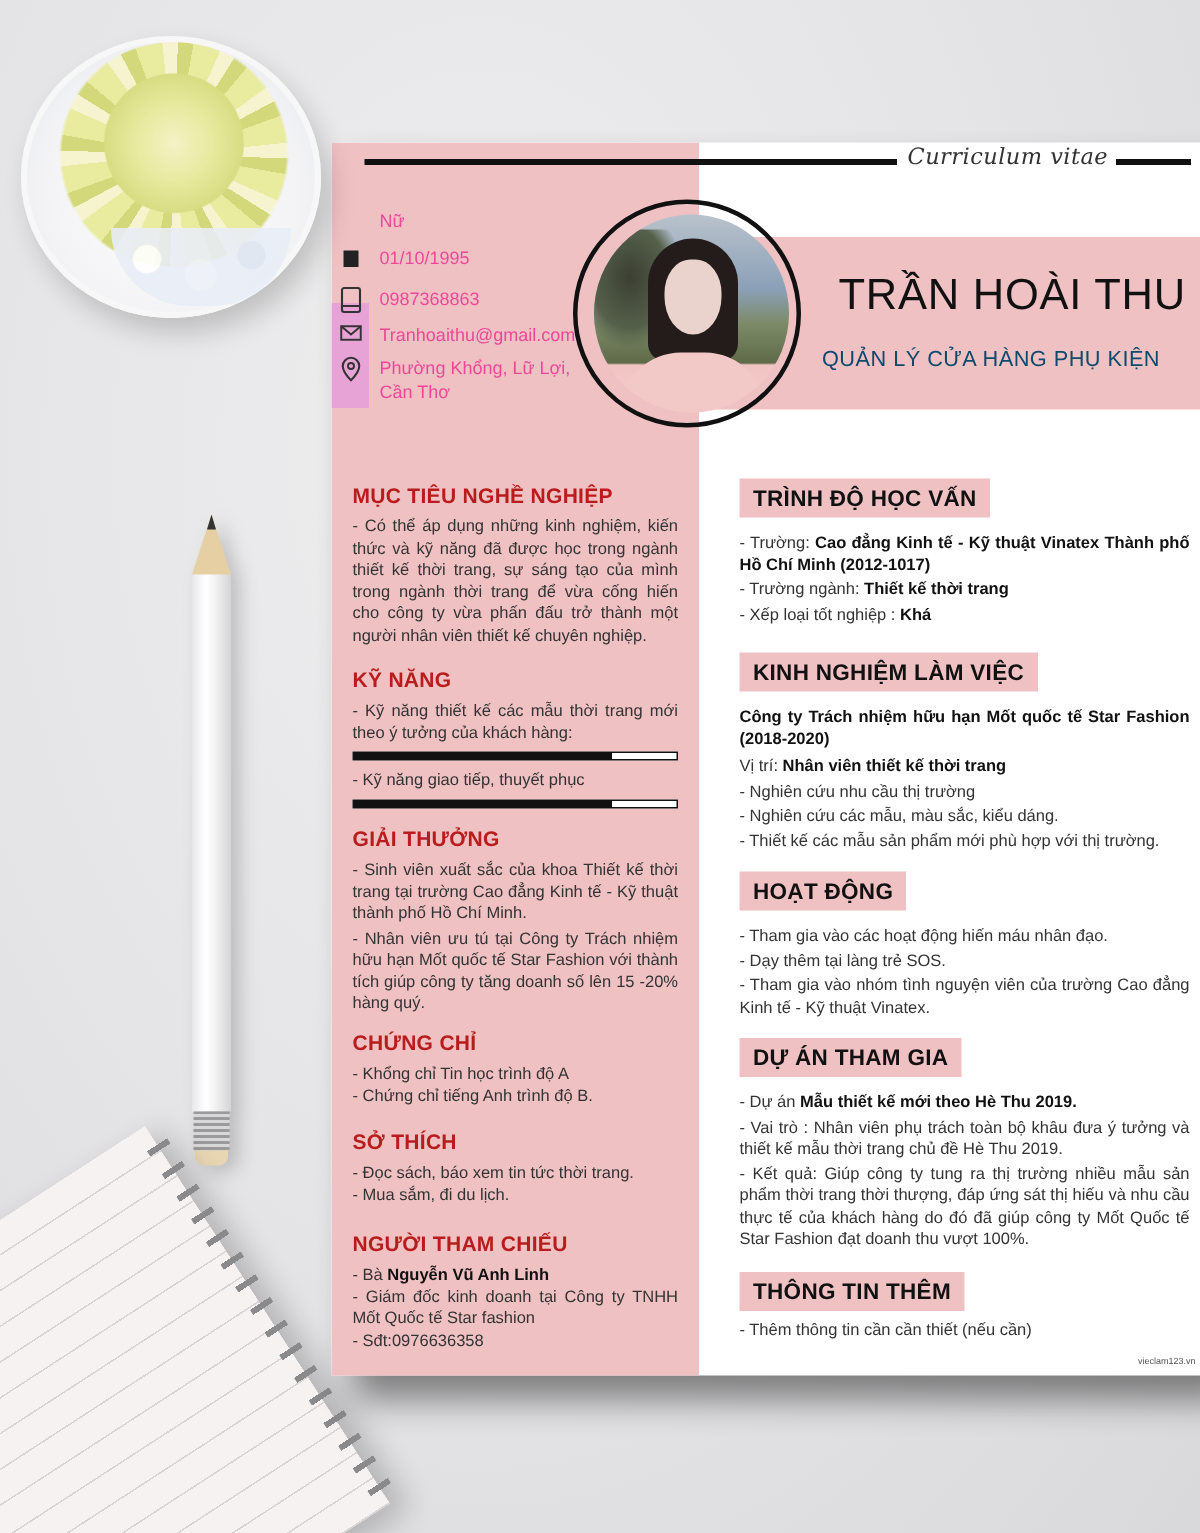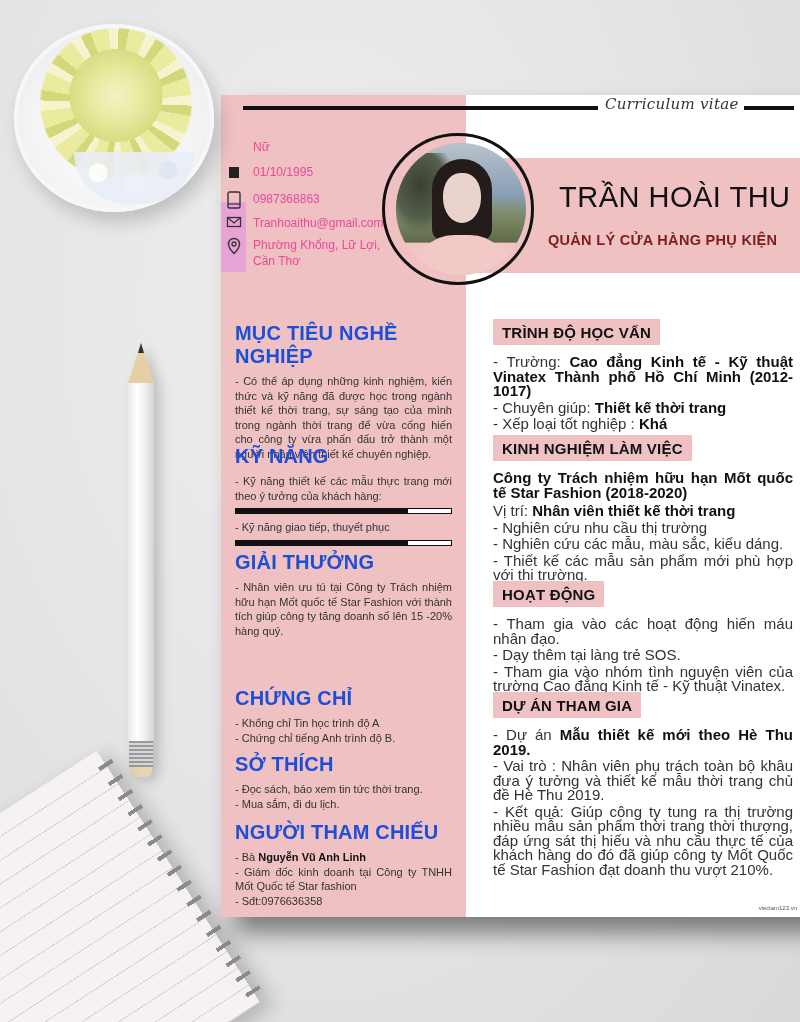--- a/index.html
+++ b/index.html
@@ -101,49 +101,49 @@
   .top-rule-right2 {
     position: absolute; left: 523px; top: 11px; width: 50px; height: 4px; background: #111;
   }
   .name-band {
     position: absolute; left: 245px; top: 63px; width: 341px; height: 115px; background: #efc1c3;
   }
   .full-name {
     position: absolute; left: 338px; top: 86px; font-size: 29px; font-weight: normal; color: #111; letter-spacing: .5px;
   }
   .job-title {
-    position: absolute; left: 327px; top: 137px; font-size: 14.5px; font-weight: bold; color: #7f1d1d; letter-spacing: .3px;
+    position: absolute; left: 327px; top: 137px; font-size: 14.5px; font-weight: normal; color: #0c4a6e; letter-spacing: .3px;
   }
   .avatar-ring {
     position: absolute; left: 161px; top: 38px; width: 152px; height: 152px; border-radius: 50%;
     border: 3px solid #111; background: transparent;
   }
   .avatar {
     position: absolute; left: 175px; top: 48px; width: 130px; height: 132px; border-radius: 50%; overflow: hidden;
     background: linear-gradient(180deg, #b9c2cc 0%, #8aa0b7 38%, #7d8a68 55%, #5f6b48 75%, #f0c4c3 76%, #f5cdcb 100%);
   }
   .avatar .trees { position: absolute; left: 0; top: 10px; width: 60px; height: 80px; background: radial-gradient(ellipse at 40% 40%, #3b3f33 0%, #55604a 50%, rgba(85,96,74,0) 70%); }
   .avatar .hair { position: absolute; left: 36px; top: 16px; width: 60px; height: 82px; background: #231c1a; border-radius: 30px 30px 12px 12px; }
   .avatar .face { position: absolute; left: 47px; top: 30px; width: 38px; height: 50px; background: #ead3cd; border-radius: 45% 45% 50% 50%; }
   .avatar .shirt { position: absolute; left: 18px; top: 92px; width: 96px; height: 50px; background: #f2c9c7; border-radius: 40px 40px 0 0; }
 
   .contact { position: absolute; left: 0; top: 42px; width: 245px; }
   .contact-row { position: absolute; left: 0; display: flex; align-items: flex-start; }
   .contact-row .ic { position: absolute; left: 5px; width: 16px; height: 16px; color: #333; }
   .contact-row .tx { position: absolute; left: 32px; font-size: 12px; color: #ec4899; line-height: 16px; white-space: nowrap; }
 
   .sec-left { position: absolute; left: 14px; width: 217px; }
-  .sec-left h3 { font-size: 20px; font-weight: bold; color: #1d4ed8; margin-bottom: 6px; letter-spacing: .2px; }
+  .sec-left h3 { font-size: 14px; font-weight: bold; color: #b91c1c; margin-bottom: 6px; letter-spacing: .2px; }
   .sec-left p { font-size: 11px; line-height: 14.5px; color: #333; text-align: justify; }
   .skill-bar { width: 217px; height: 6px; border: 1px solid #111; background: #fff; margin: 5px 0 6px; }
   .skill-bar .fill { height: 100%; background: #111; }
 
   .sec-right { position: absolute; left: 272px; width: 300px; }
   .sec-right .hd { display: inline-block; background: #efc1c3; padding: 5px 9px 4px; font-size: 15px; font-weight: bold; color: #111; letter-spacing: .2px; margin-bottom: 10px; }
-  .sec-right p { font-size: 15px; line-height: 14.5px; color: #333; text-align: justify; margin-bottom: 2px; }
+  .sec-right p { font-size: 11px; line-height: 14.5px; color: #333; text-align: justify; margin-bottom: 2px; }
   .sec-right b, .sec-left b { color: #111; }
 
   .watermark { position: absolute; right: 10px; bottom: 6px; font-size: 6px; color: #555; }
 </style>
 </head>
 <body>
 
 <div class="plant">
   <div class="rosette"></div>
   <div class="pebbles"></div>
@@ -222,32 +222,33 @@
     </div>
   </div>
 
   <div class="sec-left" style="top:227px">
     <h3>MỤC TIÊU NGHỀ NGHIỆP</h3>
     <p>- Có thể áp dụng những kinh nghiệm, kiến thức và kỹ năng đã được học trong ngành thiết kế thời trang, sự sáng tạo của mình trong ngành thời trang để vừa cống hiến cho công ty vừa phấn đấu trở thành một người nhân viên thiết kế chuyên nghiệp.</p>
   </div>
 
   <div class="sec-left" style="top:350px">
     <h3>KỸ NĂNG</h3>
-    <p>- Kỹ năng thiết kế các mẫu thực trang mới theo ý tưởng của khách hàng:</p>
+    <p>- Kỹ năng thiết kế các mẫu thời trang mới theo ý tưởng của khách hàng:</p>
     <div class="skill-bar">
         <div class="fill" style="width:80%"></div>
       </div>
     <p>- Kỹ năng giao tiếp, thuyết phục</p>
     <div class="skill-bar">
         <div class="fill" style="width:80%"></div>
       </div>
   </div>
 
   <div class="sec-left" style="top:456px">
     <h3>GIẢI THƯỞNG</h3>
+    <p style="margin-bottom:2px">- Sinh viên xuất sắc của khoa Thiết kế thời trang tại trường Cao đẳng Kinh tế - Kỹ thuật thành phố Hồ Chí Minh.</p>
     <p>- Nhân viên ưu tú tại Công ty Trách nhiệm hữu hạn Mốt quốc tế Star Fashion với thành tích giúp công ty tăng doanh số lên 15 -20% hàng quý.</p>
   </div>
 
   <div class="sec-left" style="top:592px">
     <h3>CHỨNG CHỈ</h3>
     <p>- Khổng chỉ Tin học trình độ A</p>
     <p>- Chứng chỉ tiếng Anh trình độ B.</p>
   </div>
 
   <div class="sec-left" style="top:658px">
@@ -259,21 +260,21 @@
   <div class="sec-left" style="top:726px">
     <h3>NGƯỜI THAM CHIẾU</h3>
     <p><span>- Bà </span><b>Nguyễn Vũ Anh Linh</b></p>
     <p>- Giám đốc kinh doanh tại Công ty TNHH Mốt Quốc tế Star fashion</p>
     <p>- Sđt:0976636358</p>
   </div>
 
   <div class="sec-right" style="top:224px">
     <div class="hd">TRÌNH ĐỘ HỌC VẤN</div>
     <p><span>- Trường: </span><b>Cao đẳng Kinh tế - Kỹ thuật Vinatex Thành phố Hồ Chí Minh (2012-1017)</b></p>
-    <p><span>- Chuyên giúp: </span><b>Thiết kế thời trang</b></p>
+    <p><span>- Trường ngành: </span><b>Thiết kế thời trang</b></p>
     <p><span>- Xếp loại tốt nghiệp : </span><b>Khá</b></p>
   </div>
 
   <div class="sec-right" style="top:340px">
     <div class="hd">KINH NGHIỆM LÀM VIỆC</div>
     <p style="margin-bottom:4px"><b>Công ty Trách nhiệm hữu hạn Mốt quốc tế Star Fashion (2018-2020)</b></p>
     <p><span>Vị trí: </span><b>Nhân viên thiết kế thời trang</b></p>
     <p>- Nghiên cứu nhu cầu thị trường</p>
     <p>- Nghiên cứu các mẫu, màu sắc, kiểu dáng.</p>
     <p>- Thiết kế các mẫu sản phẩm mới phù hợp với thị trường.</p>
@@ -283,18 +284,22 @@
     <div class="hd">HOẠT ĐỘNG</div>
     <p>- Tham gia vào các hoạt động hiến máu nhân đạo.</p>
     <p>- Dạy thêm tại làng trẻ SOS.</p>
     <p>- Tham gia vào nhóm tình nguyện viên của trường Cao đẳng Kinh tế - Kỹ thuật Vinatex.</p>
   </div>
 
   <div class="sec-right" style="top:597px">
     <div class="hd">DỰ ÁN THAM GIA</div>
     <p><span>- Dự án </span><b>Mẫu thiết kế mới theo Hè Thu 2019.</b></p>
     <p>- Vai trò : Nhân viên phụ trách toàn bộ khâu đưa ý tưởng và thiết kế mẫu thời trang chủ đề Hè Thu 2019.</p>
-    <p>- Kết quả: Giúp công ty tung ra thị trường nhiều mẫu sản phẩm thời trang thời thượng, đáp ứng sát thị hiếu và nhu cầu thực tế của khách hàng do đó đã giúp công ty Mốt Quốc tế Star Fashion đạt doanh thu vượt 210%.</p>
-  </div>
-
+    <p>- Kết quả: Giúp công ty tung ra thị trường nhiều mẫu sản phẩm thời trang thời thượng, đáp ứng sát thị hiếu và nhu cầu thực tế của khách hàng do đó đã giúp công ty Mốt Quốc tế Star Fashion đạt doanh thu vượt 100%.</p>
+  </div>
+
+  <div class="sec-right" style="top:753px">
+    <div class="hd" style="margin-bottom:6px">THÔNG TIN THÊM</div>
+    <p>- Thêm thông tin cần cần thiết (nếu cần)</p>
+  </div>
 
   <div class="watermark">vieclam123.vn</div>
 </div>
 
 </body></html>

